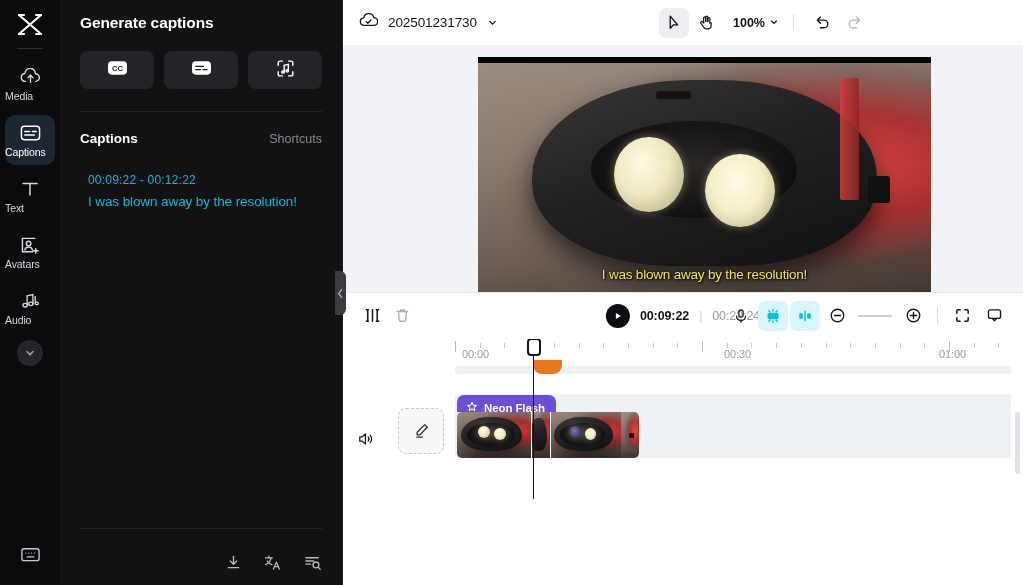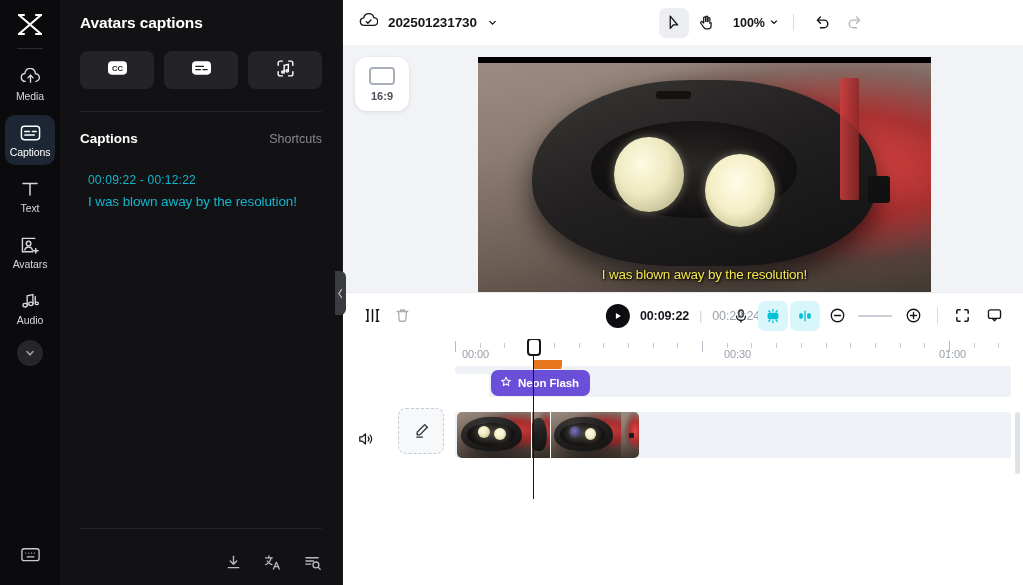--- a/index.html
+++ b/index.html
@@ -16,21 +16,21 @@
     width: 60px; height: 585px;
     background: #0b0b0d;
     display: flex; flex-direction: column; align-items: center;
     flex: 0 0 60px;
     position: relative;
   }
   .rail-logo { margin-top: 10px; width: 36px; height: 30px; display:flex; align-items:center; justify-content:center; }
   .rail-divider { width: 26px; height: 1px; background: #2c2c30; margin: 8px 0 10px; }
   .rail-item {
     width: 50px; height: 50px; margin-bottom: 6px;
-    display: flex; flex-direction: column; align-items: center; justify-content: center;
+    display: flex; flex-direction: column; justify-content: center;
     border-radius: 10px; color: #d6d8dc; cursor: pointer; gap: 3px;
   }
   .rail-item .ri-ico { height: 21px; display:flex; align-items:center; justify-content:center; }
   .rail-item .ri-lb { font-size: 10.5px; letter-spacing: -.1px; line-height: 11px; white-space: nowrap; }
   .rail-item.active { background: #1c2733; color: #fff; }
   .rail-item.dim { color: #6a6c72; }
   .rail-chev {
     width: 26px; height: 26px; border-radius: 50%;
     background: #25262a; color: #9b9da3;
     display:flex; align-items:center; justify-content:center; cursor:pointer;
@@ -76,21 +76,21 @@
     width: 11px; height: 44px; background: #3a3b40;
     border-radius: 0 6px 6px 0; z-index: 20;
     display:flex; align-items:center; justify-content:center; cursor:pointer;
   }
 
   
   .main { flex: 1; height: 585px; background: #ffffff; display: flex; flex-direction: column; position: relative; }
 
   .topbar { height: 45px; display: flex; align-items: center; padding: 0 16px; flex: 0 0 45px; background:#fff;}
   .proj { display: flex; align-items: center; gap: 10px; }
-  .proj-name { font-size: 13.5px; font-weight: bold; color: #14161a; letter-spacing: -.1px; }
+  .proj-name { font-size: 13.5px; font-weight: normal; color: #14161a; letter-spacing: -.1px; }
   .top-tools { position:absolute; left: 50%; transform: translateX(-24px); display:flex; align-items:center; gap:2px; }
   .tool-btn { width: 30px; height: 30px; border-radius: 7px; display:flex; align-items:center; justify-content:center; cursor:pointer; color:#14161a; }
   .tool-btn.sel { background: #eceef2; }
   .zoom-lv { display:flex; align-items:center; gap:4px; font-size:12.5px; color:#14161a; margin-left:10px; cursor:pointer; font-weight:600;}
   .vdiv { width:1px; height:17px; background:#d9dce1; margin: 0 12px; }
 
   
   .preview { flex: 1; background: #f1f3f6; position: relative; }
   .ratio-btn {
     position: absolute; left: 12px; top: 12px; width: 54px; height: 54px;
@@ -294,21 +294,21 @@
       <span>
         <svg width="21" height="17" viewBox="0 0 22 17" fill="none" stroke="#c7c9ce" stroke-width="1.4">
             <rect x="2" y="2.5" width="18" height="12.5" rx="2.4"></rect>
             <path d="M6 7h.01M9 7h.01M12 7h.01M15 7h.01M7.5 11h7" stroke-linecap="round"></path>
           </svg>
       </span>
     </div>
   </div>
 
   <div class="panel">
-    <div class="panel-title">Avatars captions</div>
+    <div class="panel-title">Generate captions</div>
 
     <div class="gen-row">
       <div class="gen-btn">
         <span>
           <svg width="19" height="14" viewBox="0 0 20 14">
               <rect x="0" y="0" width="20" height="14" rx="4" fill="#fff"></rect>
               <text x="10" y="10.2" font-size="8" font-weight="bold" font-family="Liberation Sans, sans-serif" fill="#1b1b1f" text-anchor="middle">CC</text>
             </svg>
         </span>
       </div>
@@ -437,24 +437,20 @@
         <div class="tool-btn disabled" style="opacity:.3">
           <svg width="17" height="17" viewBox="0 0 18 18" fill="none" stroke="#14161a" stroke-width="1.5" stroke-linecap="round" stroke-linejoin="round">
               <path d="M13.8 6.5H7.4a4 4 0 0 0 0 8h3.8"></path>
               <path d="M11.2 3.3l3.2 3.2-3.2 3.2"></path>
             </svg>
         </div>
       </div>
     </div>
 
     <div class="preview">
-      <div class="ratio-btn">
-        <div class="ratio-ico"></div>
-        <div class="ratio-lb">16:9</div>
-      </div>
 
       <div class="stage">
         <div class="video">
           <div class="vr-scene">
             <div class="vr-desk"></div>
             <div class="vr-body">
               <div class="vr-top"></div>
               <div class="vr-face"></div>
             </div>
             <div class="lens l"></div>
@@ -592,21 +588,21 @@
           <div class="rlabel" style="left:7px">00:00</div>
           <div class="rlabel" style="left:269px">00:30</div>
           <div class="rlabel" style="left:484px">01:00</div>
         </div>
 
         <div class="track-row" style="top:27px; height:10px;">
           <div class="lane-bg" style="top:0; height:8px;"></div>
           <div class="orange-clip" style="left:78px; top:-6px; width:29px; height:14px;"></div>
         </div>
 
-        <div class="track-row" style="top:30px; height:28px;margin-left:34px;">
+        <div class="track-row" style="top:55px; height:28px;">
           <div class="lane-bg" style="top:0; height:28px;"></div>
           <div class="fx-clip" style="left:2px; top:1px; width:99px; height:26px;">
             <span>
               <svg width="12" height="12" viewBox="0 0 14 14" fill="none" stroke="#fff" stroke-width="1.2" stroke-linejoin="round">
                   <path d="M7 1.4l1.5 3.4 3.6.4-2.7 2.4.8 3.6L7 9.4 3.8 11.2l.8-3.6L1.9 5.2l3.6-.4z"></path>
                 </svg>
             </span>
             <span>Neon Flash</span>
           </div>
         </div>

